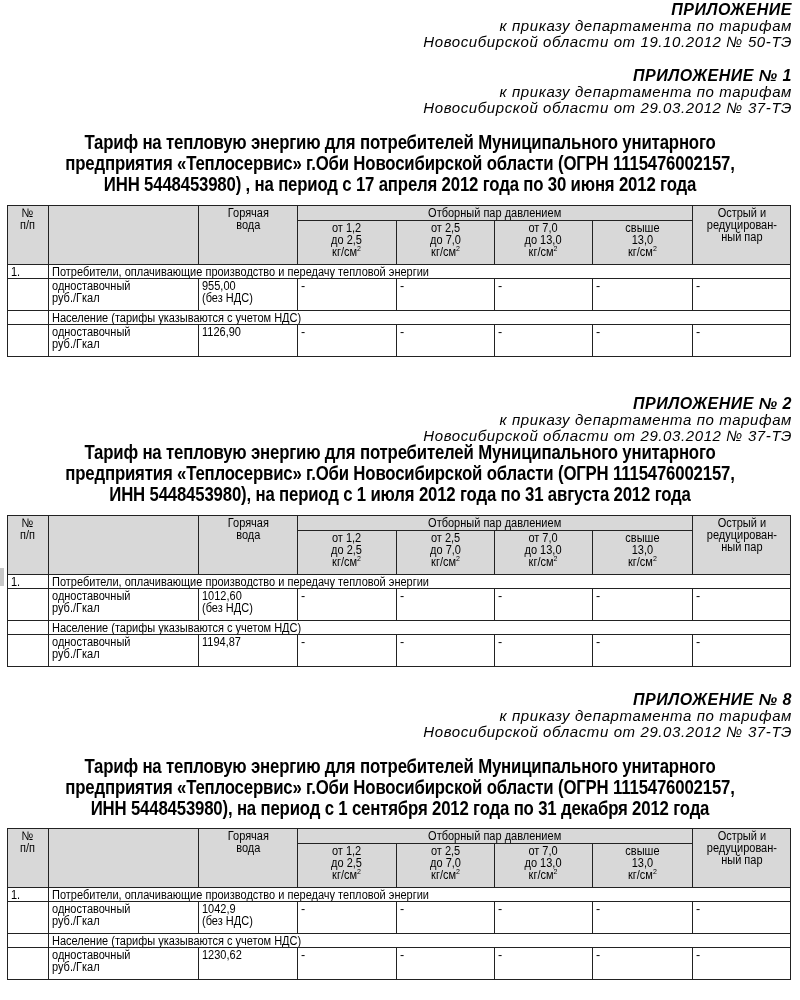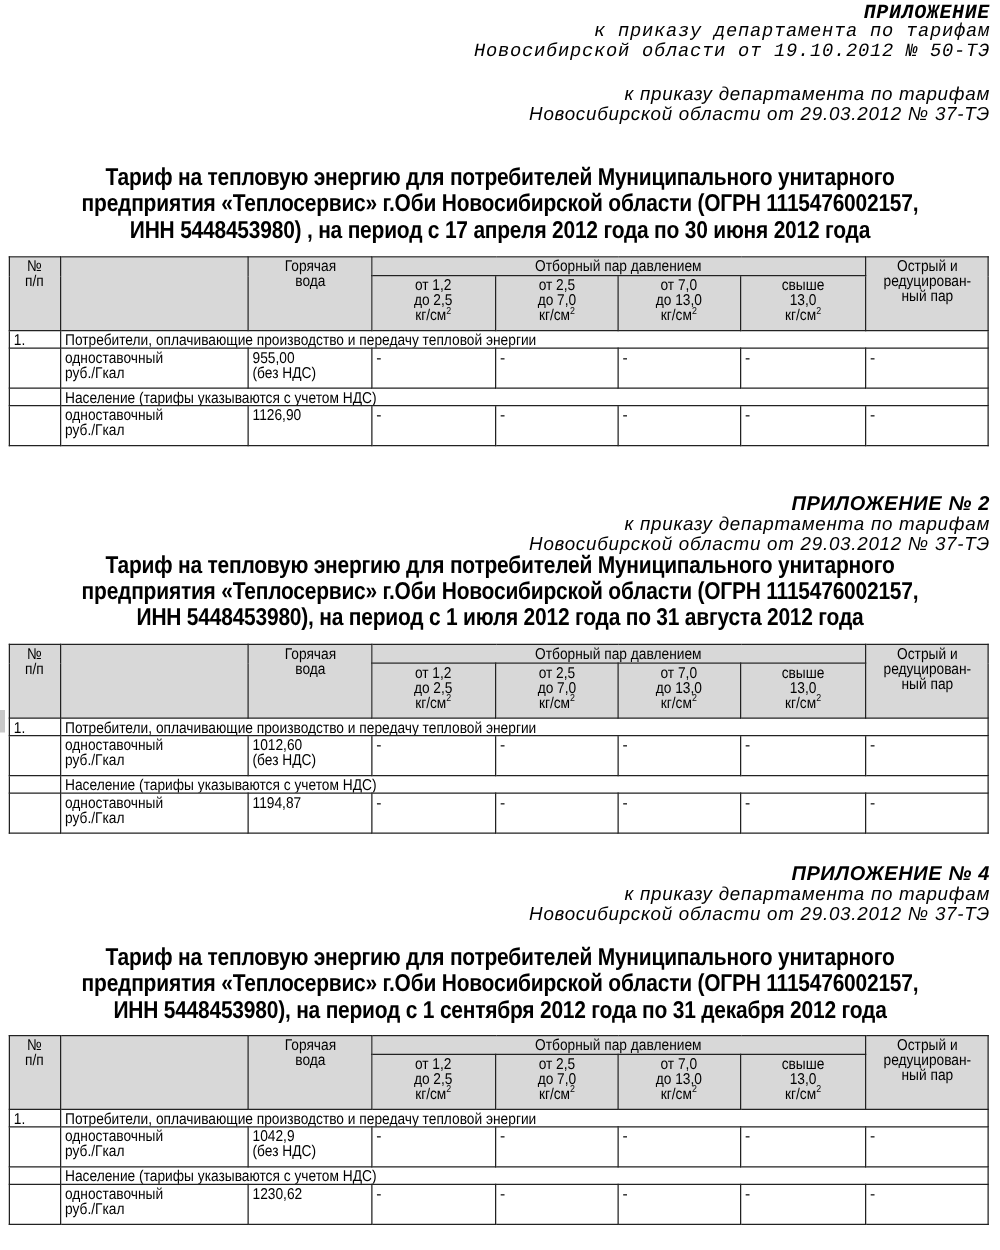--- a/index.html
+++ b/index.html
@@ -17,29 +17,30 @@
   sup { font-size: 8px; line-height: 0; }
   tr.h1 td { height: 13px; }
   tr.h2 td { height: 42px; }
   tr.sec td { height: 12px; }
   tr.val td { height: 30px; }
   .leftmark { position: absolute; left: 0; width: 4px; height: 18px; background: #c8c8c8; }
 </style>
 </head>
 <body>
 
-<div class="appendix" style="top:2px;font-family:Liberation Mono, monospace;">
+<div class="appendix" style="top:2px;">
   <div class="ttl">ПРИЛОЖЕНИЕ</div>
   <div class="sub">к приказу департамента по тарифам</div>
   <div class="sub">Новосибирской области от 19.10.2012 № 50-ТЭ</div>
 </div>
 
 <div id="sections">
     <div>
   <div class="appendix" style="top: 68px;">
+    <div class="ttl">ПРИЛОЖЕНИЕ № 1</div>
     <div class="sub">к приказу департамента по тарифам</div>
     <div class="sub">Новосибирской области  от 29.03.2012 № 37-ТЭ</div>
   </div>
   <div class="title" style="top: 132px;">
     <div>Тариф на тепловую энергию для потребителей Муниципального унитарного</div>
     <div>предприятия «Теплосервис» г.Оби Новосибирской области (ОГРН 1115476002157,</div>
     <div>ИНН 5448453980) , на период с 17 апреля 2012 года по 30 июня 2012 года</div>
   </div>
   <table class="tariff" style="top: 205px;">
     <colgroup>
@@ -163,21 +164,21 @@
         <td class="lbl">-</td>
         <td class="lbl">-</td>
         <td class="lbl">-</td>
         <td class="lbl">-</td>
       </tr>
     </tbody>
   </table>
 </div>
     <div>
   <div class="appendix" style="top: 692px;">
-    <div class="ttl">ПРИЛОЖЕНИЕ № 4</div>
+    <div class="ttl">ПРИЛОЖЕНИЕ № 8</div>
     <div class="sub">к приказу департамента по тарифам</div>
     <div class="sub">Новосибирской области от 29.03.2012 № 37-ТЭ</div>
   </div>
   <div class="title" style="top: 756px;">
     <div>Тариф на тепловую энергию для потребителей Муниципального унитарного</div>
     <div>предприятия «Теплосервис» г.Оби Новосибирской области (ОГРН 1115476002157,</div>
     <div>ИНН 5448453980), на период с 1 сентября 2012 года по 31 декабря 2012 года</div>
   </div>
   <table class="tariff" style="top: 828px;">
     <colgroup>

